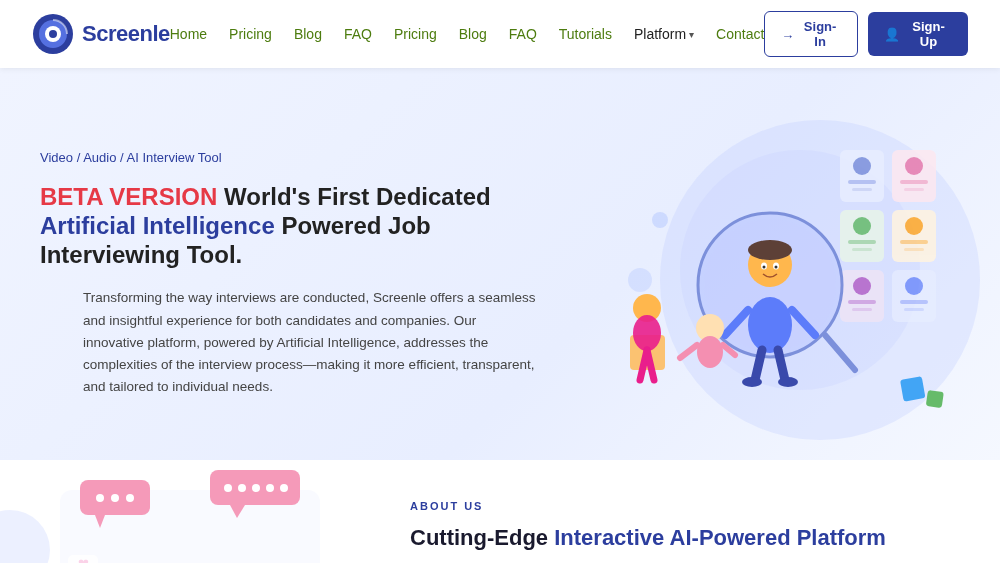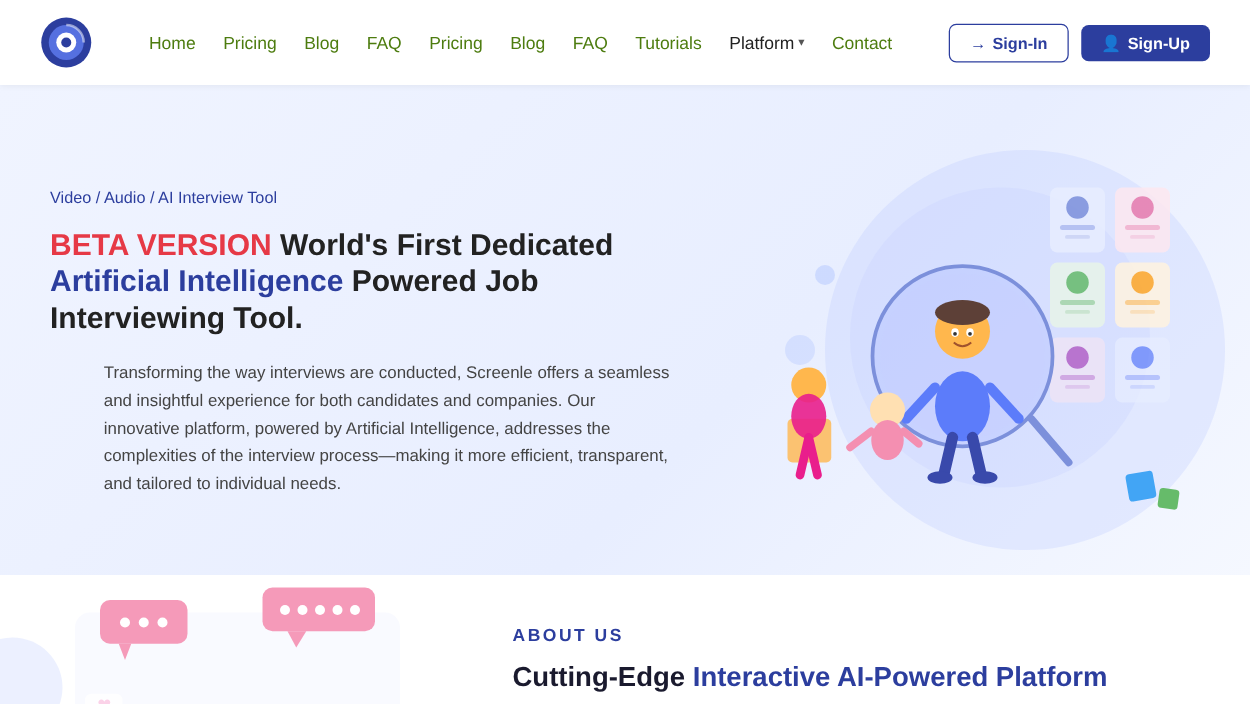--- a/index.html
+++ b/index.html
@@ -170,21 +170,21 @@
       flex-shrink: 0;
       height: 240px;
       position: relative;
       overflow: visible;
     }
     .about-content {
       padding: 40px 40px 40px 30px;
       flex: 1;
     }
     .about-label {
-      font-size: 14px;
+      font-size: 11px;
       font-weight: 700;
       letter-spacing: 2px;
       color: #2c3e9e;
       margin-bottom: 12px;
     }
     .about-title {
       font-size: 22px;
       font-weight: 800;
       color: #1a1a2e;
       line-height: 1.3;
@@ -211,20 +211,21 @@
 <nav>
   <div class="logo-wrap">
     <svg class="logo-icon" viewBox="0 0 42 42" xmlns="http://www.w3.org/2000/svg">
       <circle cx="21" cy="21" r="20" fill="#2c3e9e"></circle>
       <circle cx="21" cy="21" r="14" fill="#5570e0"></circle>
       <circle cx="21" cy="21" r="8" fill="#fff"></circle>
       <circle cx="21" cy="21" r="4" fill="#2c3e9e"></circle>
 
       <path d="M 21 7 A 14 14 0 0 1 35 21" stroke="#fff" stroke-width="2" fill="none" opacity="0.5"></path>
     </svg>
+    <span class="logo-text">Screenle</span>
   </div>
 
   <div class="nav-links">
     <a>Home</a>
     <a>Pricing</a>
     <a>Blog</a>
     <a>FAQ</a>
     <a>Pricing</a>
     <a>Blog</a>
     <a>FAQ</a>

